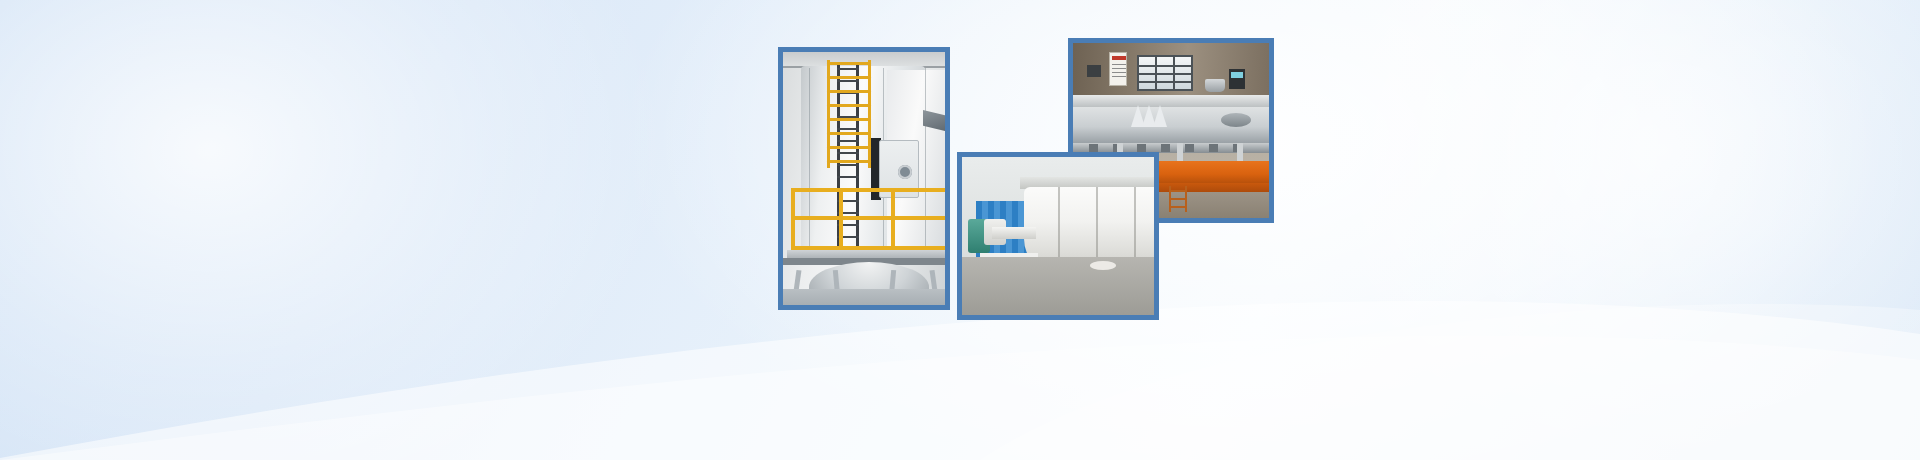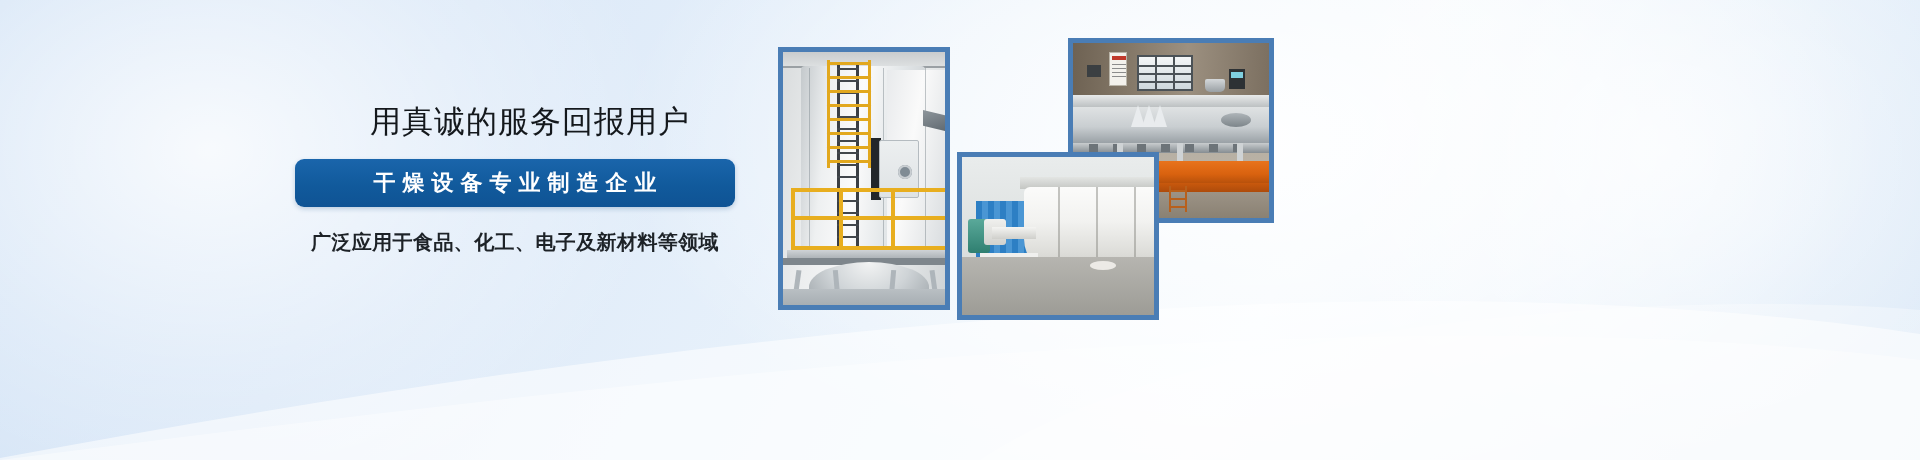--- a/index.html
+++ b/index.html
@@ -217,30 +217,20 @@
 
   <div class="bloom-left"></div>
   <div class="bloom-right"></div>
 
   <svg class="swoosh" viewBox="0 0 1920 230" preserveAspectRatio="none">
     <path d="M0,228 C420,150 820,92 1260,74 C1520,64 1760,80 1920,104 L1920,230 L0,230 Z" fill="rgba(255,255,255,0.55)"></path>
     <path d="M0,230 C460,172 880,120 1320,108 C1580,101 1780,112 1920,130 L1920,230 L0,230 Z" fill="rgba(255,255,255,0.40)"></path>
     <path d="M980,230 C1100,150 1320,96 1620,78 C1740,71 1850,74 1920,80 L1920,230 Z" fill="rgba(255,255,255,0.32)"></path>
   </svg>
 
-  <div class="text-block">
-
-    <div class="headline">用真诚的服务回报用户</div>
-
-    <div class="pill">
-      <span class="pill-text">干燥设备专业制造企业</span>
-    </div>
-
-    <div class="subline">广泛应用于食品、化工、电子及新材料等领域</div>
-  </div>
 
   <div class="photo photo-line">
     <div class="inner">
       <div class="ln-bg"></div>
       <div class="ln-wall"></div>
       <div class="ln-box"></div>
       <div class="ln-sign"></div>
       <div class="ln-win">
         <i style="top:8px"></i>
           <i style="top:16px"></i>

